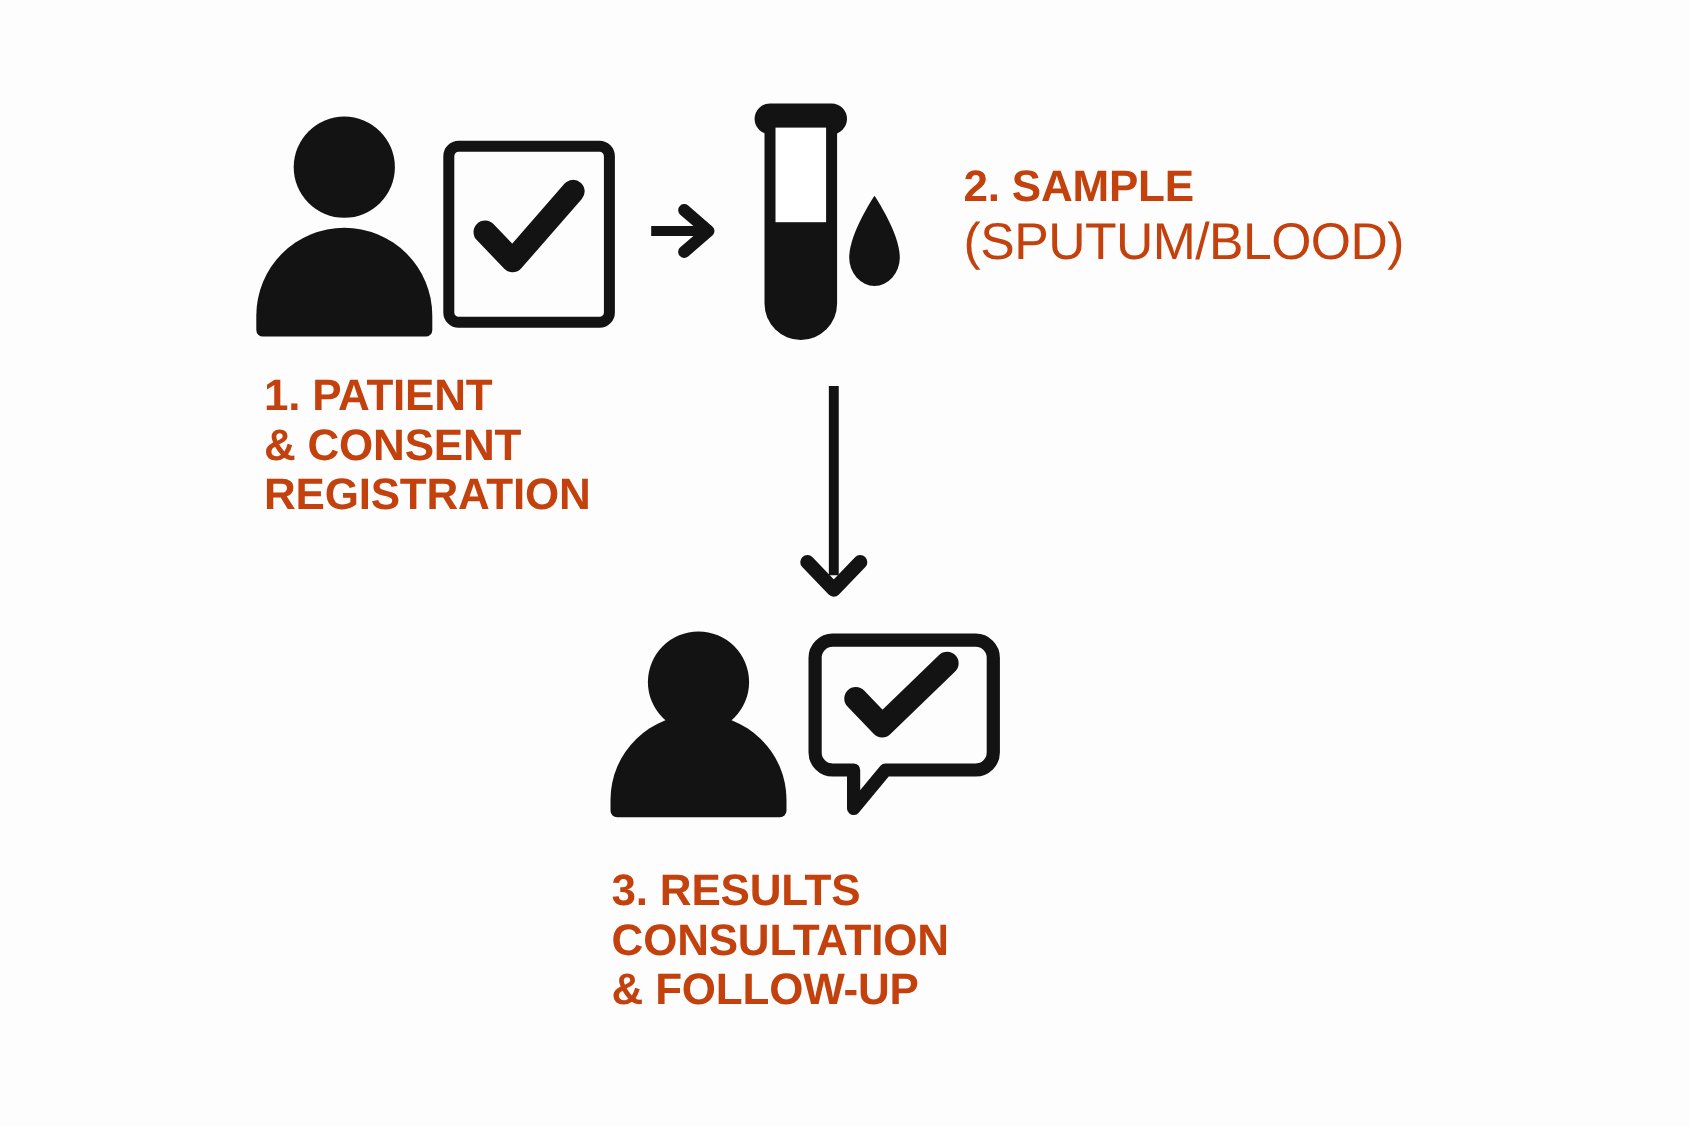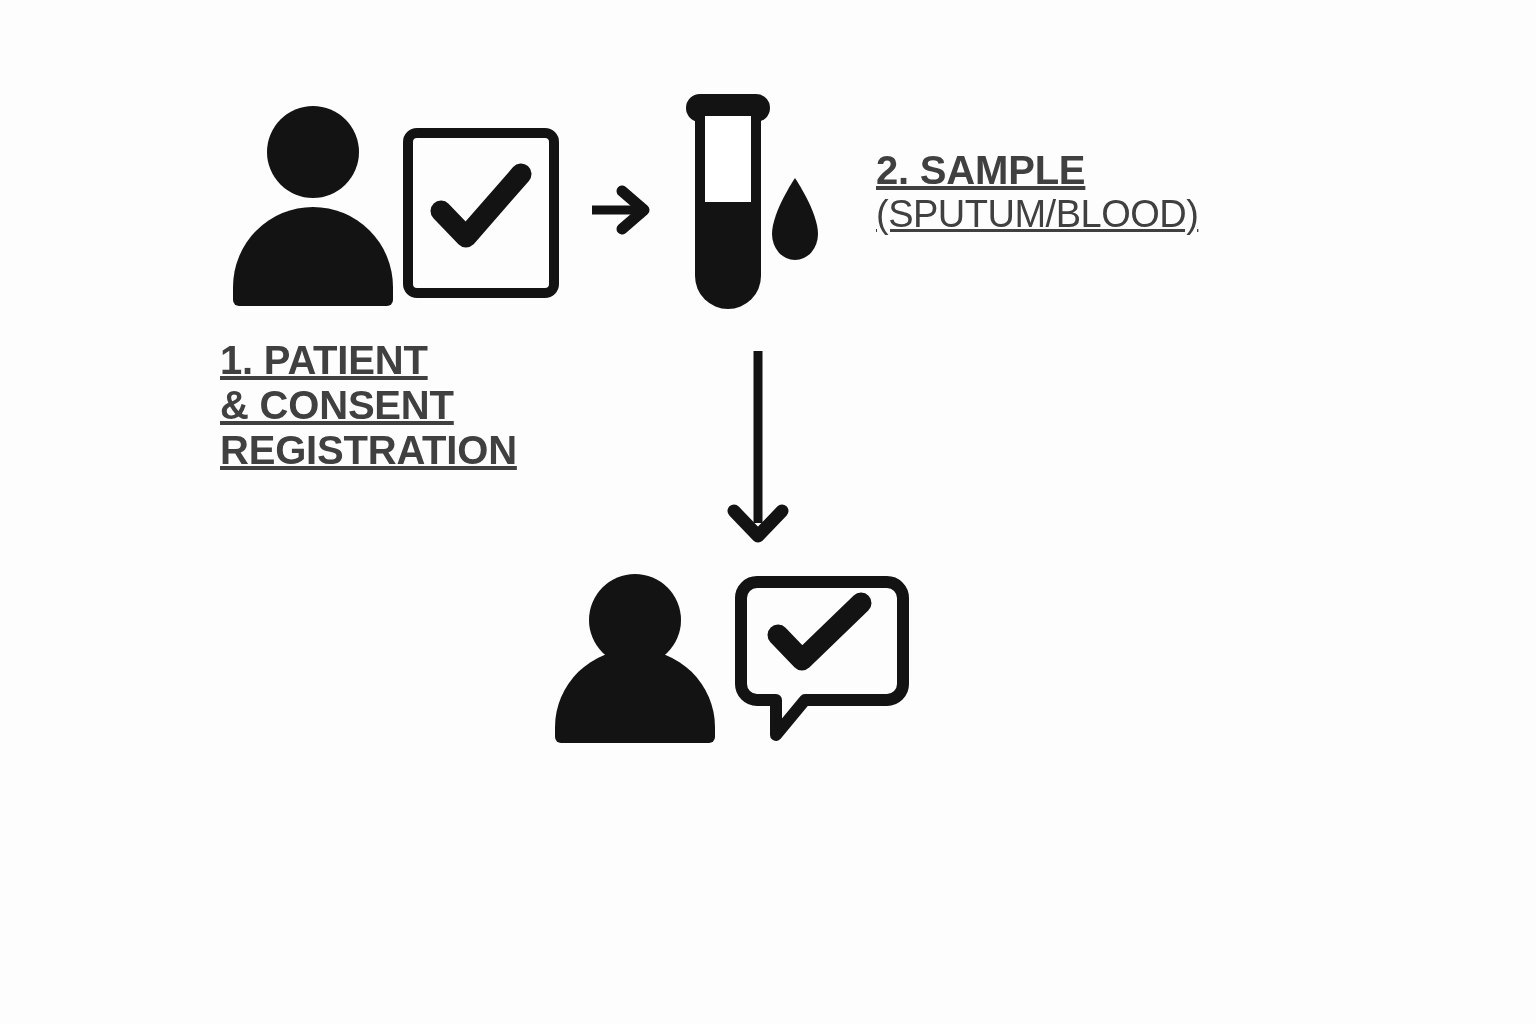--- a/index.html
+++ b/index.html
@@ -20,51 +20,50 @@
     left: 0; top: 0;
     width: 1536px;
     height: 1024px;
   }
   .node {
     position: absolute;
   }
 
   
   #step1-icons { left: 225px; top: 95px; width: 430px; height: 215px; }
-  #step1-caption { left: 220px; top: 338px; width: 440px; }
+  #step1-caption { left: 240px; top: 338px; width: 440px; }
 
   
   #step2-icons { left: 680px; top: 88px; width: 150px; height: 235px; }
   #step2-caption { left: 876px; top: 148px; width: 460px; }
 
   
   #step3-icons { left: 548px; top: 565px; width: 360px; height: 180px; }
   #step3-caption { left: 556px; top: 788px; width: 460px; }
 
   
   #arrow-h { left: 586px; top: 178px; width: 70px; height: 64px; }
   #arrow-v { left: 722px; top: 345px; width: 72px; height: 200px; }
 
   .caption {
-    color: #404040;
+    color: #c2410c;
     line-height: 1.12;
     letter-spacing: -0.2px;
-    text-decoration: underline;
   }
   .caption .line {
     display: block;
     white-space: nowrap;
   }
   .caption .bold {
     font-weight: 700;
     font-size: 40px;
   }
   .caption .regular {
     font-weight: 400;
-    font-size: 38px;
+    font-size: 47px;
     letter-spacing: -0.5px;
   }
   svg { display: block; overflow: visible; }
 </style>
 </head>
 <body>
 
 <div class="canvas">
 
   <div class="node" id="step1-icons">
@@ -161,14 +160,19 @@
                  L228 135
                  L209 135
                  A16 16 0 0 1 193 119
                  L193 33
                  A16 16 0 0 1 209 17 Z" fill="none" stroke="#131313" stroke-width="12" stroke-linejoin="round" stroke-linecap="round"></path>
         <path d="M230 70 L254 95 L313 38" fill="none" stroke="#131313" stroke-width="21" stroke-linecap="round" stroke-linejoin="round"></path>
       </g>
     </svg>
   </div>
 
+  <div class="node caption" id="step3-caption">
+    <span class="line bold">3. RESULTS</span>
+    <span class="line bold">CONSULTATION</span>
+    <span class="line bold">&amp; FOLLOW-UP</span>
+  </div>
 
 </div>
 
 </body></html>

